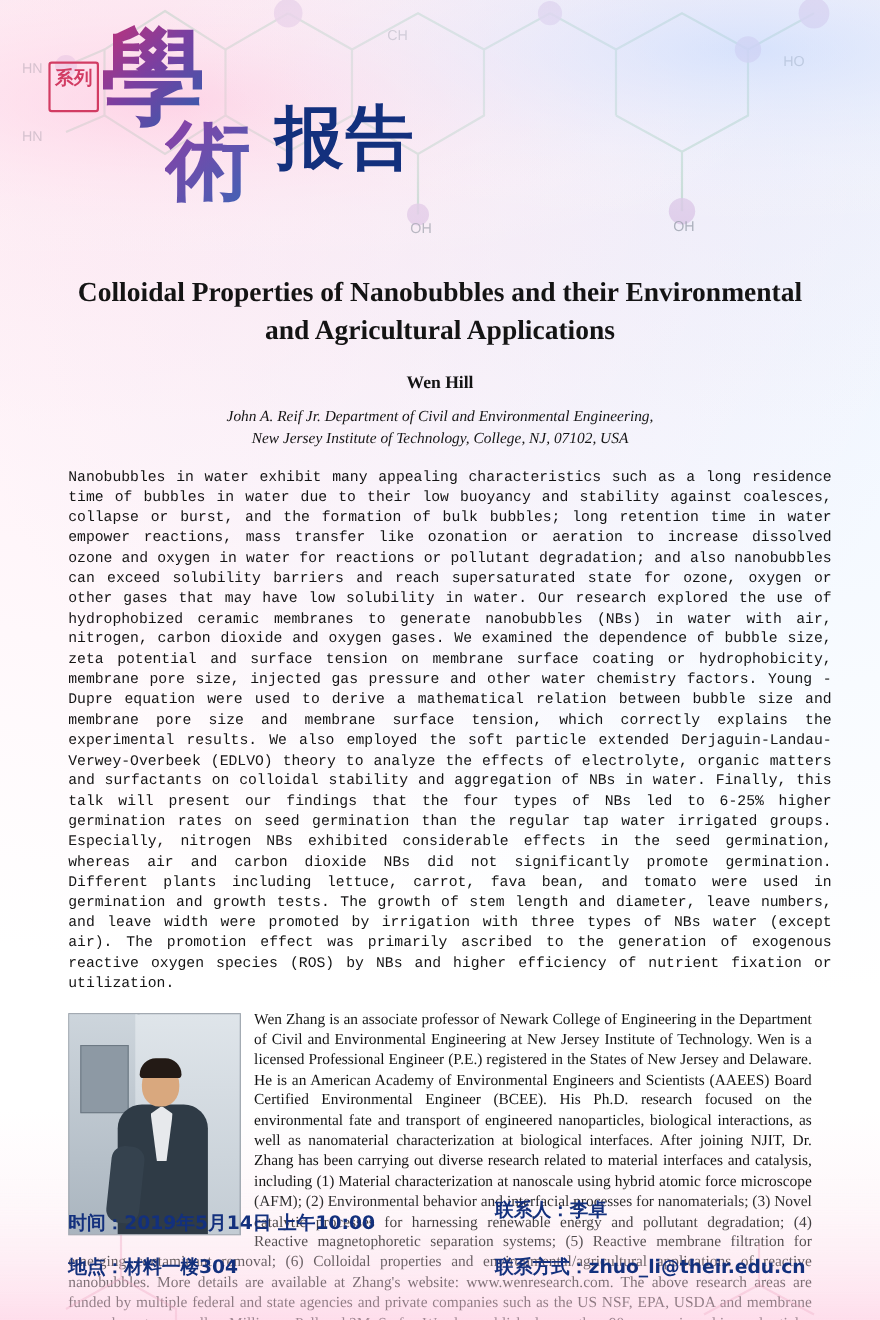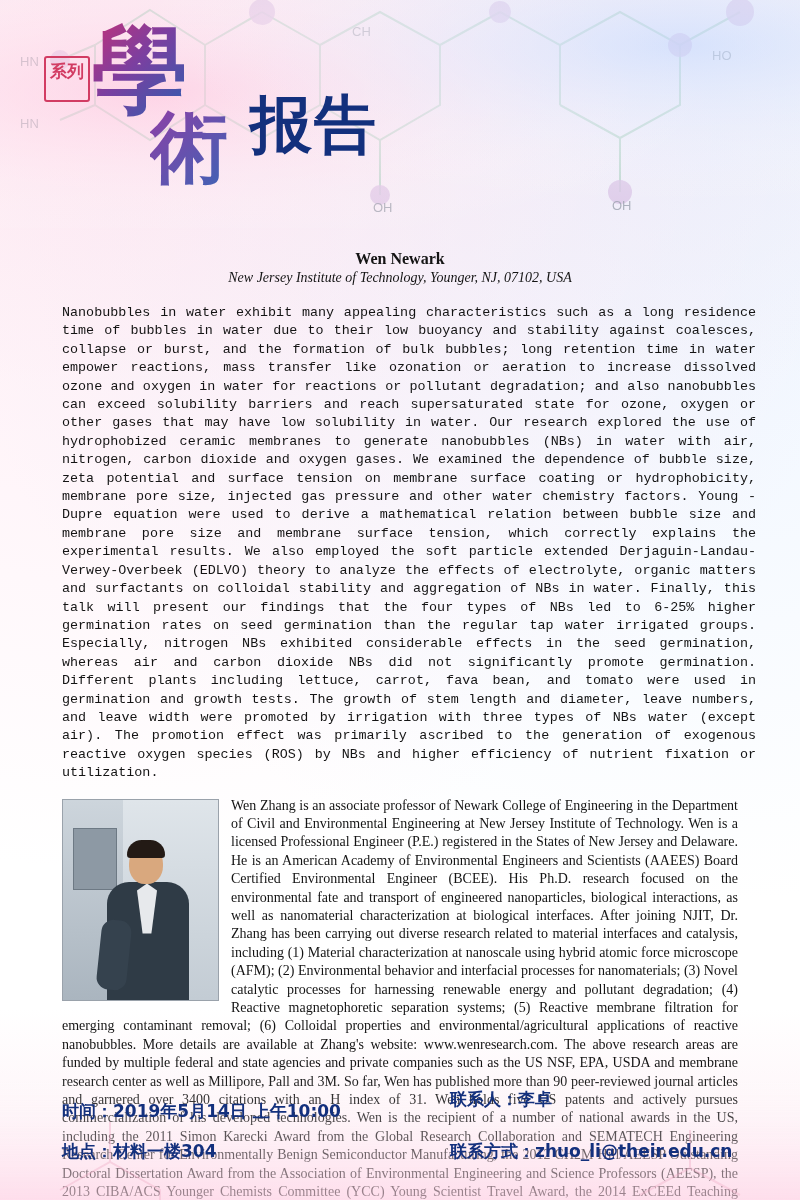--- a/index.html
+++ b/index.html
@@ -331,22 +331,24 @@
     </g>
   </svg>
 
   <div class="top-block">
     <div class="series-badge">系列</div>
     <div class="big-cjk">學</div>
     <div class="big-cjk-2">術</div>
     <div class="report-word">报告</div>
   </div>
 
-  <div class="speaker">Wen Newark</div>
-  <div class="affiliation" style="margin-top:0">New Jersey Institute of Technology, Younger, NJ, 07102, USA</div>
+  <div class="talk-title">Colloidal Properties of Nanobubbles and their Environmental and Agricultural Applications</div>
+  <div class="speaker">Wen Hill</div>
+  <div class="affiliation">John A. Reif Jr. Department of Civil and Environmental Engineering,</div>
+  <div class="affiliation" style="margin-top:0">New Jersey Institute of Technology, College, NJ, 07102, USA</div>
 
   <div class="abstract">Nanobubbles in water exhibit many appealing characteristics such as a long residence time of bubbles in water due to their low buoyancy and stability against coalesces, collapse or burst, and the formation of bulk bubbles; long retention time in water empower reactions, mass transfer like ozonation or aeration to increase dissolved ozone and oxygen in water for reactions or pollutant degradation; and also nanobubbles can exceed solubility barriers and reach supersaturated state for ozone, oxygen or other gases that may have low solubility in water. Our research explored the use of hydrophobized ceramic membranes to generate nanobubbles (NBs) in water with air, nitrogen, carbon dioxide and oxygen gases. We examined the dependence of bubble size, zeta potential and surface tension on membrane surface coating or hydrophobicity, membrane pore size, injected gas pressure and other water chemistry factors. Young - Dupre equation were used to derive a mathematical relation between bubble size and membrane pore size and membrane surface tension, which correctly explains the experimental results. We also employed the soft particle extended Derjaguin-Landau-Verwey-Overbeek (EDLVO) theory to analyze the effects of electrolyte, organic matters and surfactants on colloidal stability and aggregation of NBs in water. Finally, this talk will present our findings that the four types of NBs led to 6-25% higher germination rates on seed germination than the regular tap water irrigated groups. Especially, nitrogen NBs exhibited considerable effects in the seed germination, whereas air and carbon dioxide NBs did not significantly promote germination. Different plants including lettuce, carrot, fava bean, and tomato were used in germination and growth tests. The growth of stem length and diameter, leave numbers, and leave width were promoted by irrigation with three types of NBs water (except air). The promotion effect was primarily ascribed to the generation of exogenous reactive oxygen species (ROS) by NBs and higher efficiency of nutrient fixation or utilization.</div>
 
   <div class="bio-wrap">
     <div class="photo">
       <div class="machine"></div>
       <div class="wall"></div>
       <div class="person-body"></div>
       <div class="person-arm"></div>
       <div class="person-shirt"></div>

